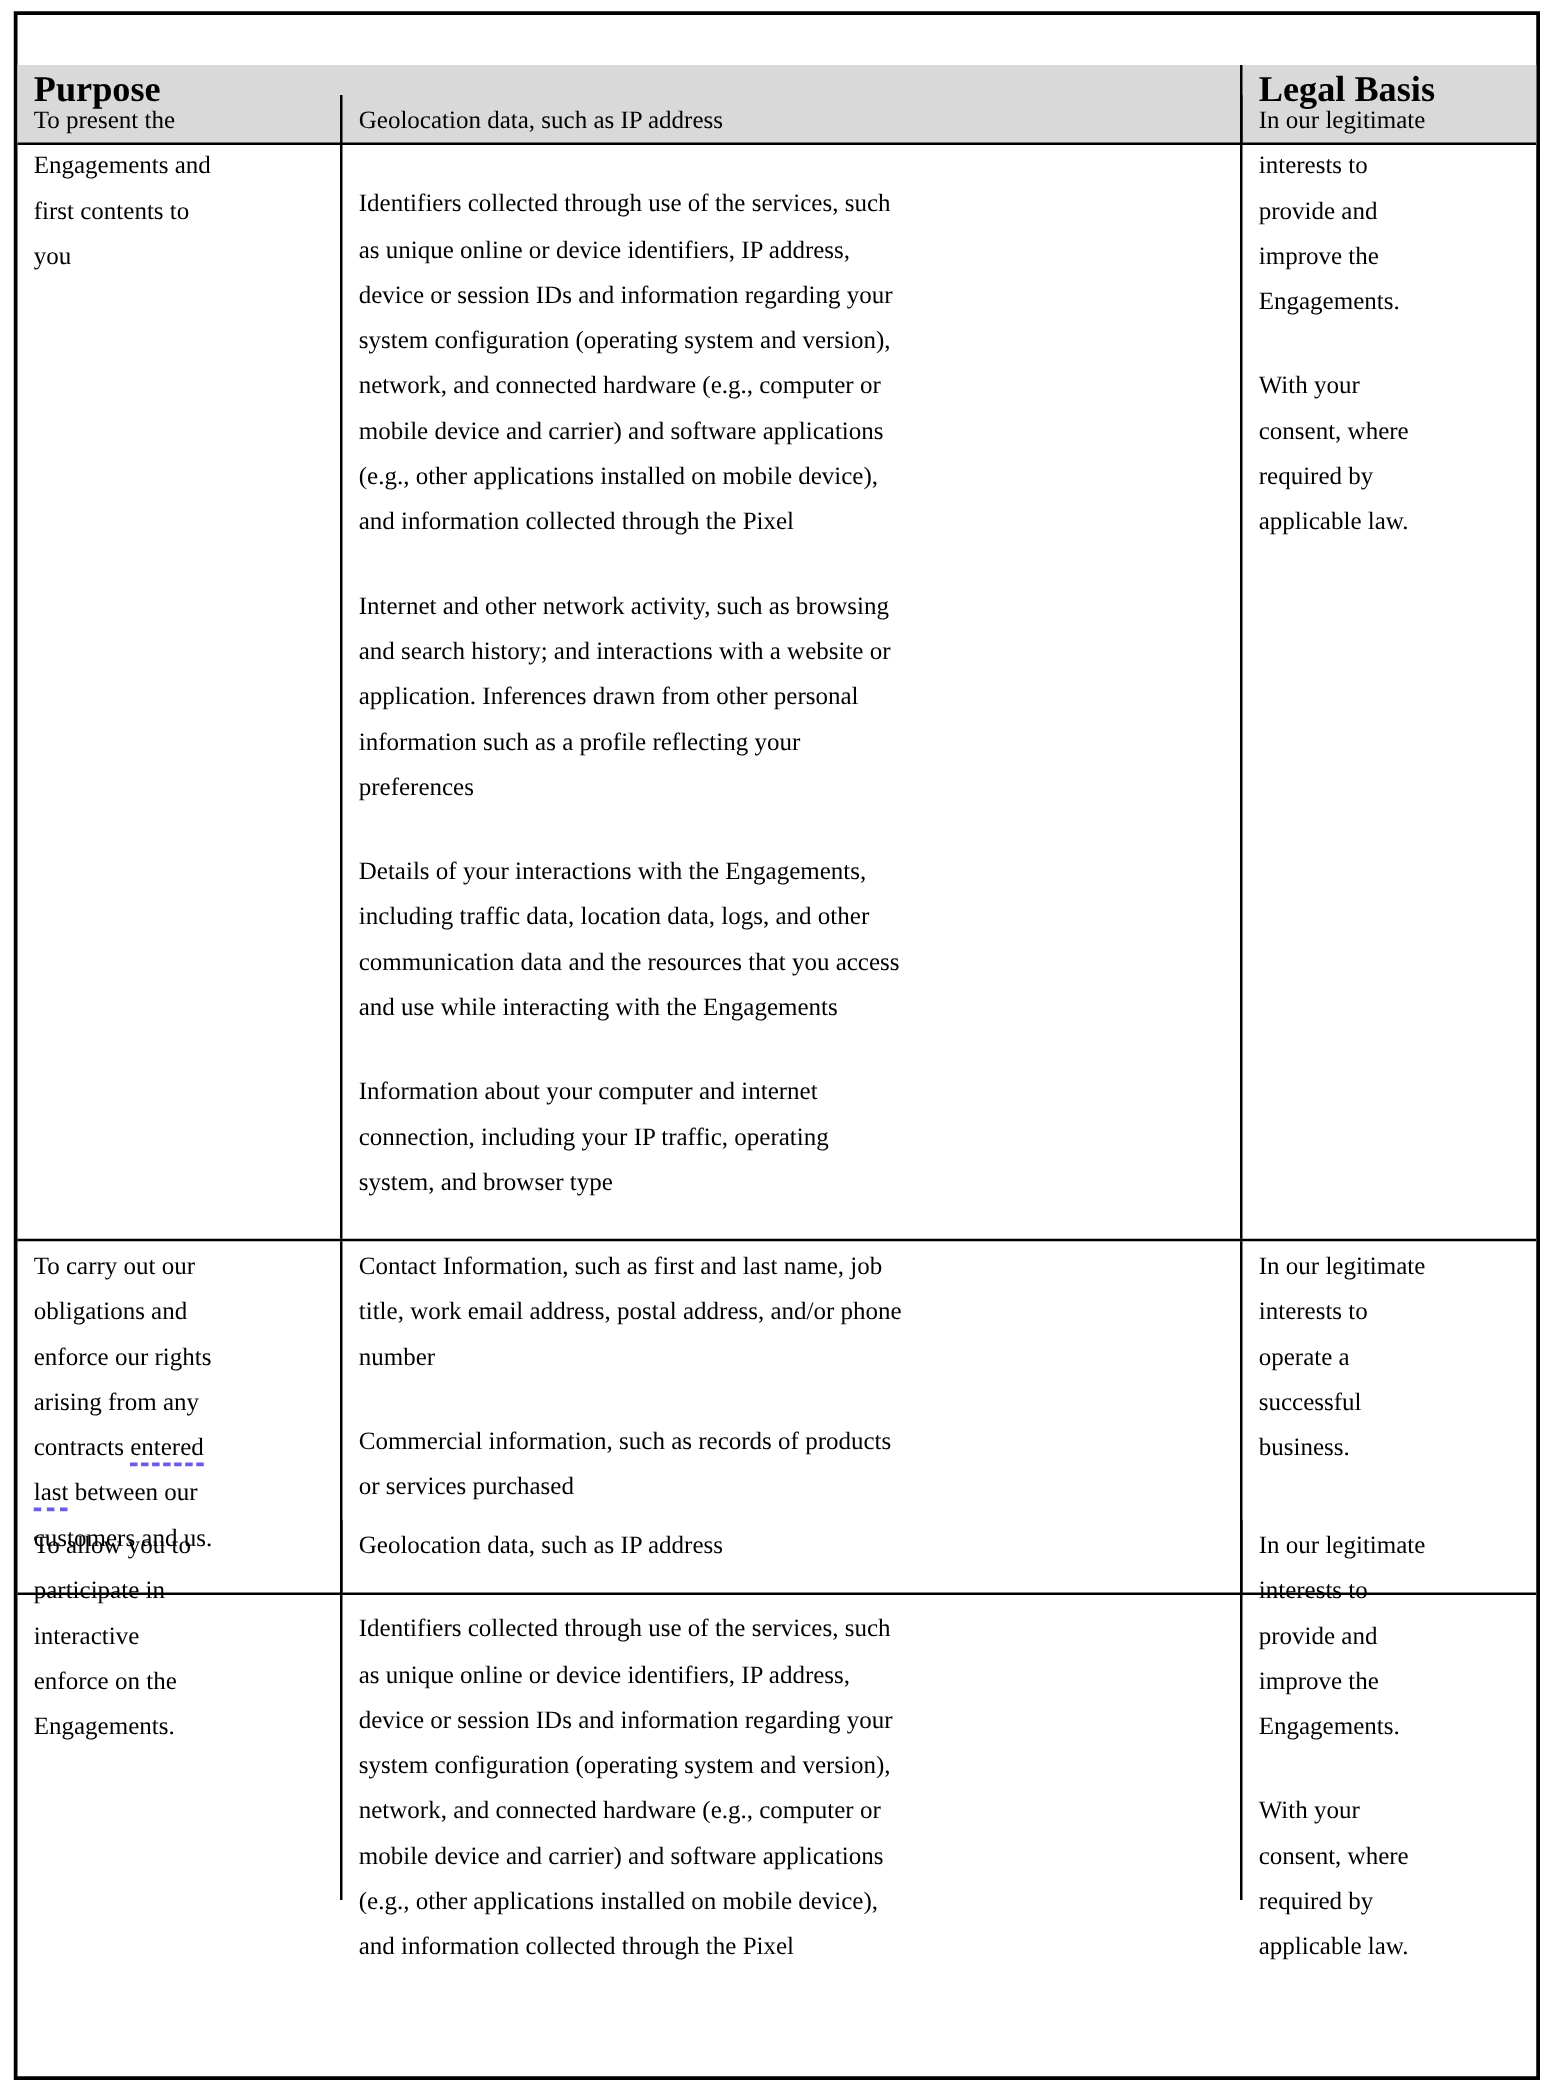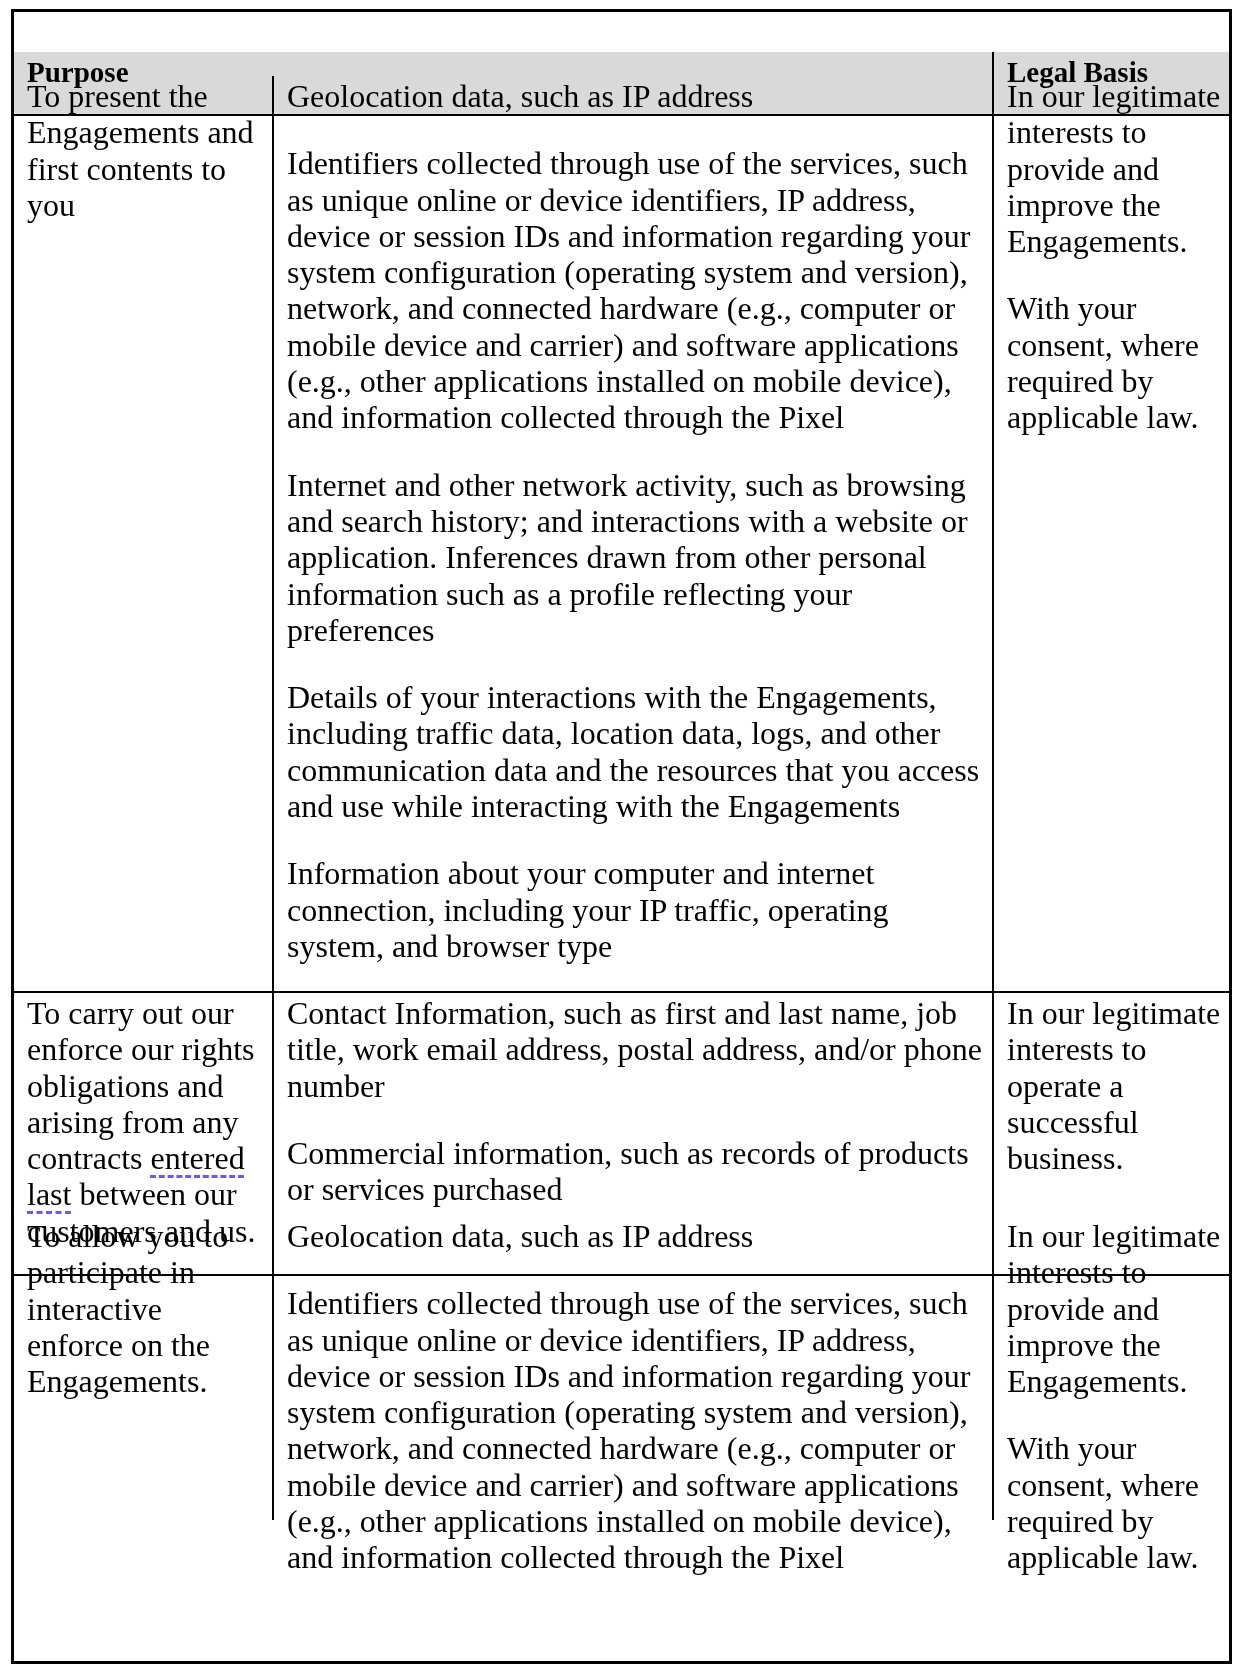--- a/index.html
+++ b/index.html
@@ -6,21 +6,21 @@
     body { width: 1248px; height: 1674px; position: relative; overflow: hidden;
            font-family: "Liberation Serif", "DejaVu Serif", serif; color: #000; }
     .table { position: absolute; left: 11px; top: 9px; width: 1221px; height: 1655px;
              box-sizing: border-box; border: 3px solid #000; }
     .row { position: absolute; left: 0; right: 0; box-sizing: border-box; }
     .row.header { top: 0; height: 64px; background: #d9d9d9; border-bottom: 2px solid #000; margin-top: 40px; }
     .row.r1 { top: 64px; height: 917px; border-bottom: 2px solid #000; }
     .row.r2 { top: 981px; height: 283px; border-bottom: 2px solid #000; }
     .row.r3 { top: 1204px; height: 304px; }
     .cell { position: absolute; top: 0; bottom: 0; box-sizing: border-box;
-            padding: 2px 8px 0 13px; font-size: 32px; line-height: 36.3px; }
+            padding: 2px 8px 0 13px; font-size: 20px; line-height: 36.3px; }
     .c1 { left: 0; width: 258px; }
     .c2 { left: 258px; width: 720px; border-left: 2px solid #000; }
     .c3 { left: 978px; right: 0; border-left: 2px solid #000; }
     .header .cell { font-weight: bold; font-size: 29px; padding-top: 2px; }
     .line { display: block; white-space: nowrap; }
     .para + .para { margin-top: 31px; }
     .grammar { text-decoration: underline dashed #6b5ce7; text-decoration-thickness: 3px;
                text-underline-offset: 6px; text-align: center; }
   </style>
 </head>
@@ -86,22 +86,22 @@
         <span class="line">consent, where</span>
         <span class="line">required by</span>
         <span class="line">applicable law.</span>
       </div>
     </div>
   </div>
 
   <div class="row r2">
     <div class="cell c1">
       <span class="line">To carry out our</span>
+      <span class="line">obligations and</span>
       <span class="line">enforce our rights</span>
-      <span class="line">obligations and</span>
       <span class="line">arising from any</span>
       <span class="line"><span>contracts </span><span class="grammar" style="text-decoration-color: rgb(107, 92, 231);">entered</span></span>
       <span class="line"><span class="grammar" style="text-decoration-color: rgb(107, 92, 231);">last</span><span> between our</span></span>
       <span class="line">customers and us.</span>
     </div>
     <div class="cell c2">
       <div class="para">
         <span class="line">Contact Information, such as first and last name, job</span>
         <span class="line">title, work email address, postal address, and/or phone</span>
         <span class="line">number</span>

